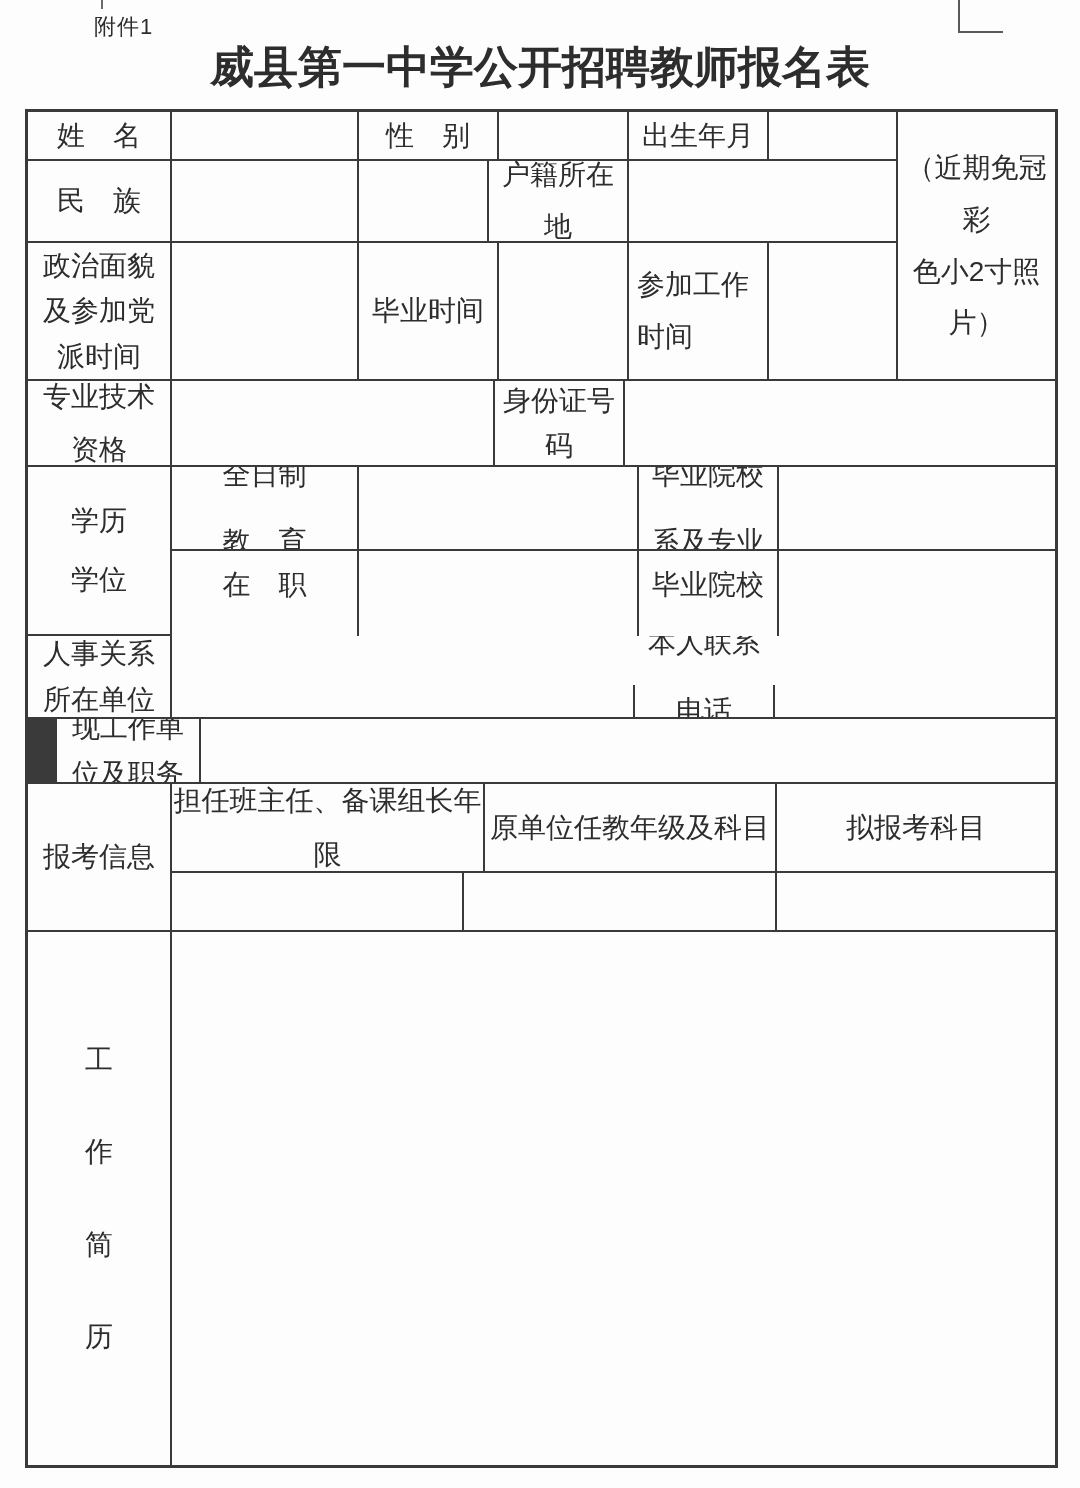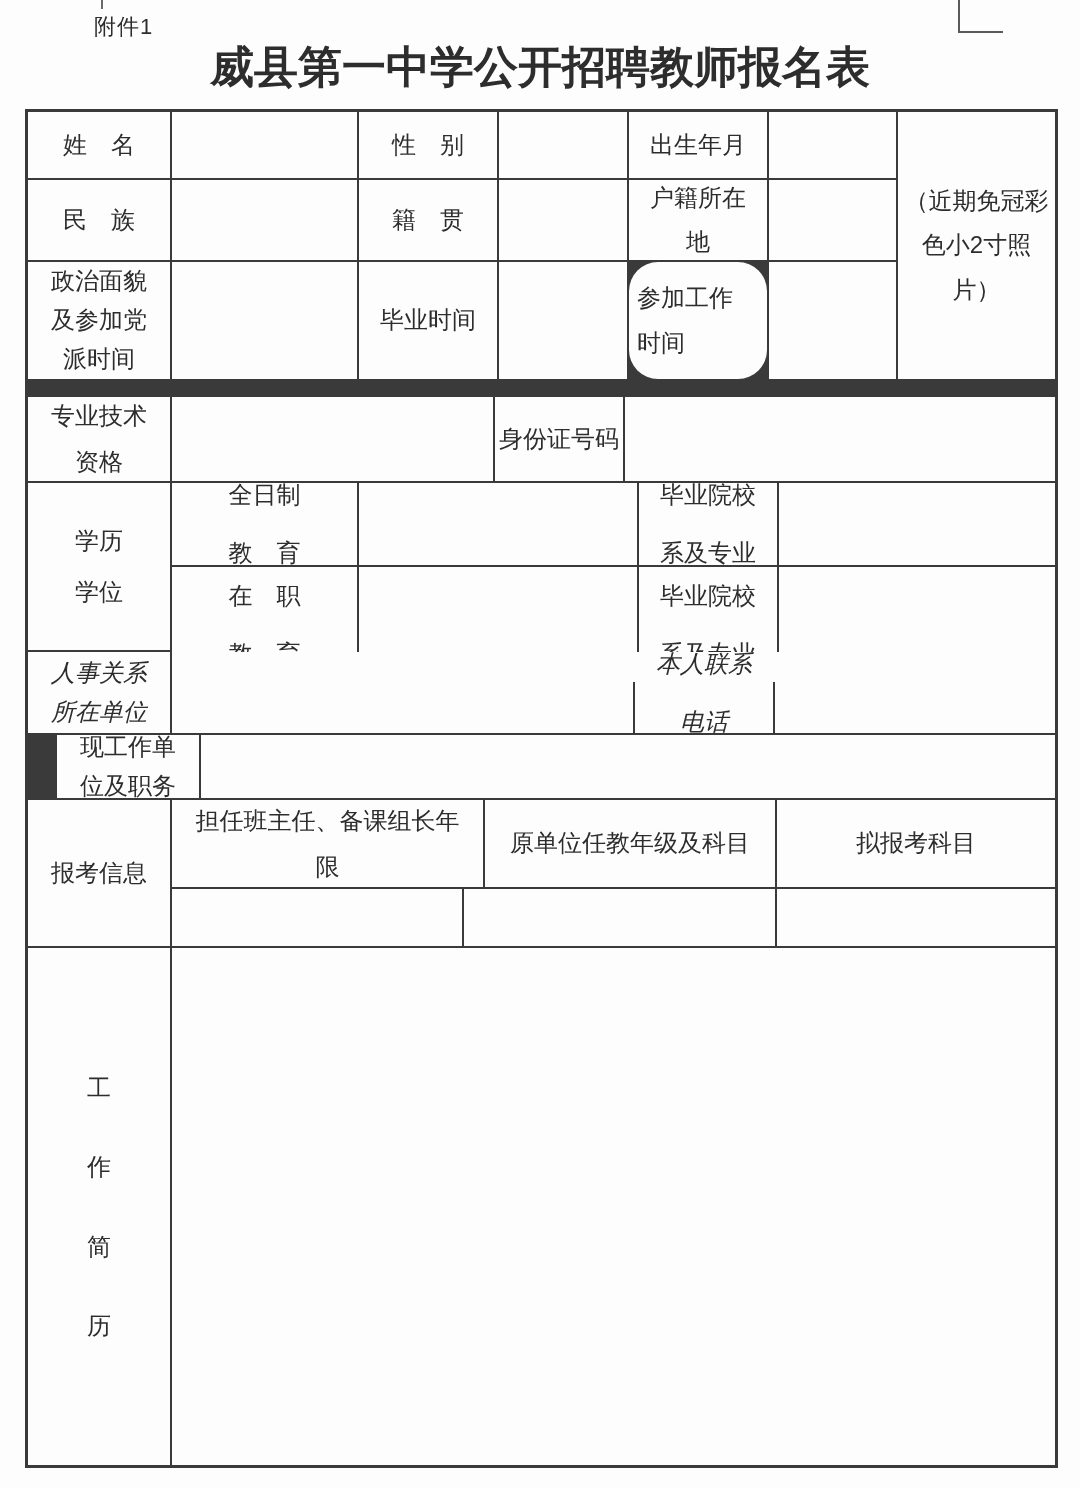--- a/index.html
+++ b/index.html
@@ -61,60 +61,59 @@
     gap: 2px;
   }
   .row, .rowgroup { display: flex; gap: 2px; }
   .vcol { display: flex; flex-direction: column; gap: 2px; flex: 1; }
   .cell {
     background: var(--background);
     display: flex;
     align-items: center;
     justify-content: center;
     text-align: center;
-    font-size: 24px;
+    font-size: 28px;
     line-height: 1.62;
     white-space: pre-line;
     overflow: hidden;
   }
   .flex1 { flex: 1; }
   
   .w-a { width: 142px; }   
   .w-b { width: 185px; }
   .w-c { width: 138px; }
   .w-d { width: 128px; }
   .w-e { width: 138px; }
   .w-bc { width: 321px; }
   .w-cd { width: 278px; }
   .w-bcd { width: 461px; }
   .w-photo { width: 157px; }
   .w-app1 { width: 290px; }
   .w-app2 { width: 311px; }
   
   .h-r1 { height: 69px; }
   .h-r2 { height: 80px; }
-  .h-r4 { height: 84px; margin-top: 16px; }
+  .h-r4 { height: 84px; }
   .h-r5 { height: 82px; }
-  .h-r7 { height: 81px; font-style: italic; }
+  .h-r7 { height: 81px; }
   .h-r8 { height: 63px; margin-left: 29px; }
   .h-r9 { height: 87px; }
   .h-sec1 { height: 267px; }
   .h-sec2 { height: 167px; }
   .h-sec3 { height: 146px; }
   
   .lh-mid   { line-height: 1.85; }
   .lh-19    { line-height: 1.9; }
   .lh-21    { line-height: 2.1; }
   .lh-loose { line-height: 2.4; }
   .lh-resume{ line-height: 3.3; }
   .align-left {
     justify-content: flex-start;
     text-align: left;
     padding-left: 8px;
-    border-radius: 29px;
   }
 </style>
 </head>
 <body>
 
 <div class="page">
 
   <div class="tick-top-left"></div>
   <div class="corner-v"></div>
   <div class="corner-h"></div>
@@ -130,21 +129,20 @@
           <div class="cell w-a">姓　名</div>
           <div class="cell w-b"></div>
           <div class="cell w-c">性　别</div>
           <div class="cell w-d"></div>
           <div class="cell w-e">出生年月</div>
           <div class="cell flex1"></div>
         </div>
         <div class="row h-r2">
           <div class="cell w-a">民　族</div>
           <div class="cell w-b"></div>
-          <div class="cell w-c">籍　贯</div>
           <div class="cell w-d"></div>
           <div class="cell w-e lh-mid">户籍所在
 地</div>
           <div class="cell flex1"></div>
         </div>
         <div class="row flex1">
           <div class="cell w-a">政治面貌
 及参加党
 派时间</div>
           <div class="cell w-b"></div>

